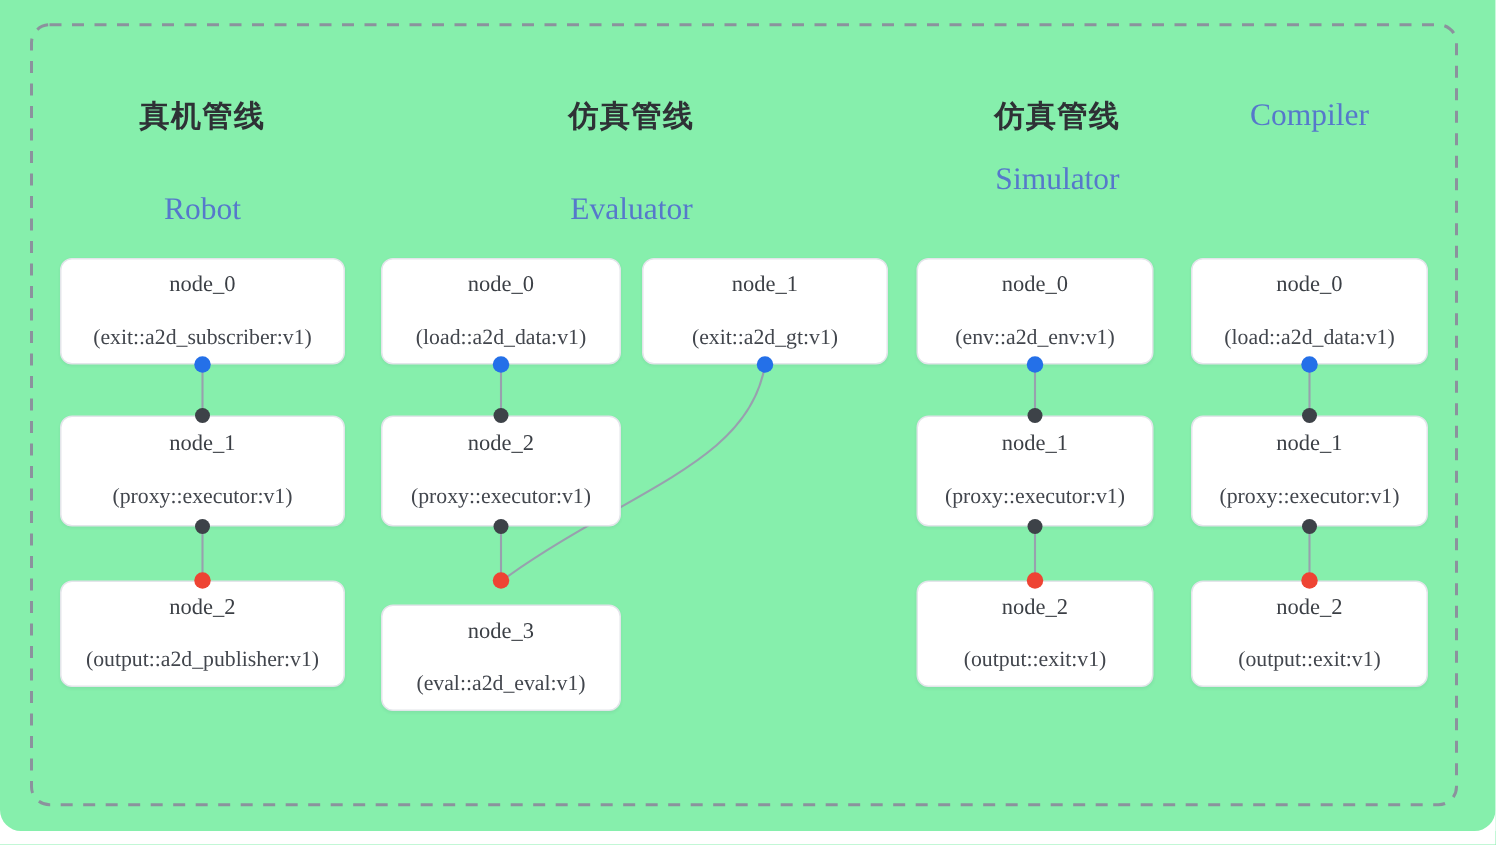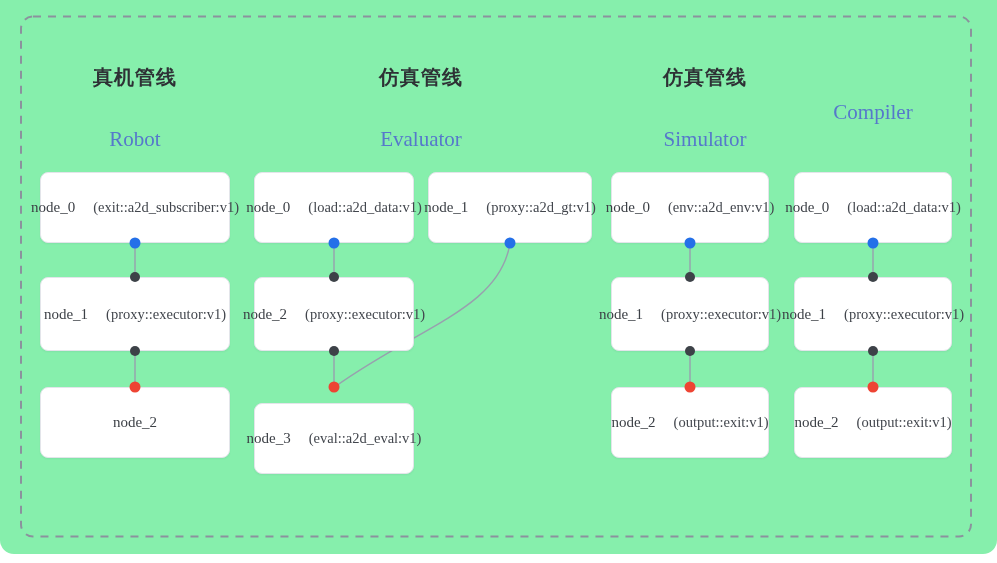--- a/index.html
+++ b/index.html
@@ -9,21 +9,21 @@
     background:#dfe7f6; border-radius:0 0 14px 14px; overflow:hidden;
   }
   svg.layer { position:absolute; left:0; top:0; z-index:1; }
   .pl-header { position:absolute; transform:translateX(-50%); text-align:center; z-index:2; white-space:nowrap; }
   .pl-title-zh { font-size:20px; font-weight:700; color:#2e3135; letter-spacing:1px; }
   .pl-title-en { font-size:21px; color:#5678cb; }
   .node-box {
     position:absolute; z-index:2; box-sizing:border-box;
     background:#ffffff; border:1px solid #e3e5ea; border-radius:8px;
     box-shadow:0 1px 2px rgba(60,70,100,0.07);
-    display:flex; flex-direction:row; align-items:center; justify-content:center;
+    display:flex; flex-direction:column; align-items:center; justify-content:center;
     gap:18px;
   }
   .node-name { font-size:15px; color:#3b3f45; }
   .node-type { font-size:14.5px; color:#42464d; }
   .port { position:absolute; z-index:3; border-radius:50%; transform:translate(-50%,-50%); }
 </style>
 </head>
 <body>
 
 <div class="stage" style="background: #86efac; font-family: Liberation Serif, serif;">
@@ -46,50 +46,51 @@
   <div class="pl-header" style="left:135px; top:64px;">
     <div class="pl-title-zh">真机管线</div>
     <div class="pl-title-en" style="margin-top:36px;">Robot</div>
   </div>
   <div class="pl-header" style="left:421px; top:64px;">
     <div class="pl-title-zh">仿真管线</div>
     <div class="pl-title-en" style="margin-top:36px;">Evaluator</div>
   </div>
   <div class="pl-header" style="left:705px; top:64px;">
     <div class="pl-title-zh">仿真管线</div>
-    <div class="pl-title-en" style="margin-top:36px;">Simulator</div>
+    <div class="pl-title-en" style="margin-top:16px;">Simulator</div>
   </div>
   <div class="pl-header" style="left:873px; top:64px;">
-    <div class="pl-title-en" style="margin-top:36px;">Compiler</div>
+    <div class="pl-title-en" style="">Compiler</div>
   </div>
 
   <div id="nodes-root">
       <div class="node-box" style="left: 40px; top: 172px; width: 190px; height: 71px;">
         <div class="node-name">node_0</div>
         <div class="node-type">(exit::a2d_subscriber:v1)</div>
       </div>
       <div class="port" style="width: 11px; height: 11px; background: rgb(36, 112, 232); left: 135px; top: 243px;"></div>
       <div class="node-box" style="left: 40px; top: 277px; width: 190px; height: 74px;">
         <div class="node-name">node_1</div>
         <div class="node-type">(proxy::executor:v1)</div>
       </div>
       <div class="port" style="width: 10px; height: 10px; background: rgb(61, 66, 72); left: 135px; top: 277px;"></div>
       <div class="port" style="width: 10px; height: 10px; background: rgb(61, 66, 72); left: 135px; top: 351px;"></div>
       <div class="node-box" style="left: 40px; top: 387px; width: 190px; height: 71px;">
         <div class="node-name">node_2</div>
+        <div class="node-type">(output::a2d_publisher:v1)</div>
       </div>
       <div class="port" style="width: 11px; height: 11px; background: rgb(238, 68, 51); left: 135px; top: 387px;"></div>
       <div class="node-box" style="left: 254px; top: 172px; width: 160px; height: 71px;">
         <div class="node-name">node_0</div>
         <div class="node-type">(load::a2d_data:v1)</div>
       </div>
       <div class="port" style="width: 11px; height: 11px; background: rgb(36, 112, 232); left: 334px; top: 243px;"></div>
       <div class="node-box" style="left: 428px; top: 172px; width: 164px; height: 71px;">
         <div class="node-name">node_1</div>
-        <div class="node-type">(proxy::a2d_gt:v1)</div>
+        <div class="node-type">(exit::a2d_gt:v1)</div>
       </div>
       <div class="port" style="width: 11px; height: 11px; background: rgb(36, 112, 232); left: 510px; top: 243px;"></div>
       <div class="node-box" style="left: 254px; top: 277px; width: 160px; height: 74px;">
         <div class="node-name">node_2</div>
         <div class="node-type">(proxy::executor:v1)</div>
       </div>
       <div class="port" style="width: 10px; height: 10px; background: rgb(61, 66, 72); left: 334px; top: 277px;"></div>
       <div class="port" style="width: 10px; height: 10px; background: rgb(61, 66, 72); left: 334px; top: 351px;"></div>
       <div class="node-box" style="left: 254px; top: 403px; width: 160px; height: 71px;">
         <div class="node-name">node_3</div>

